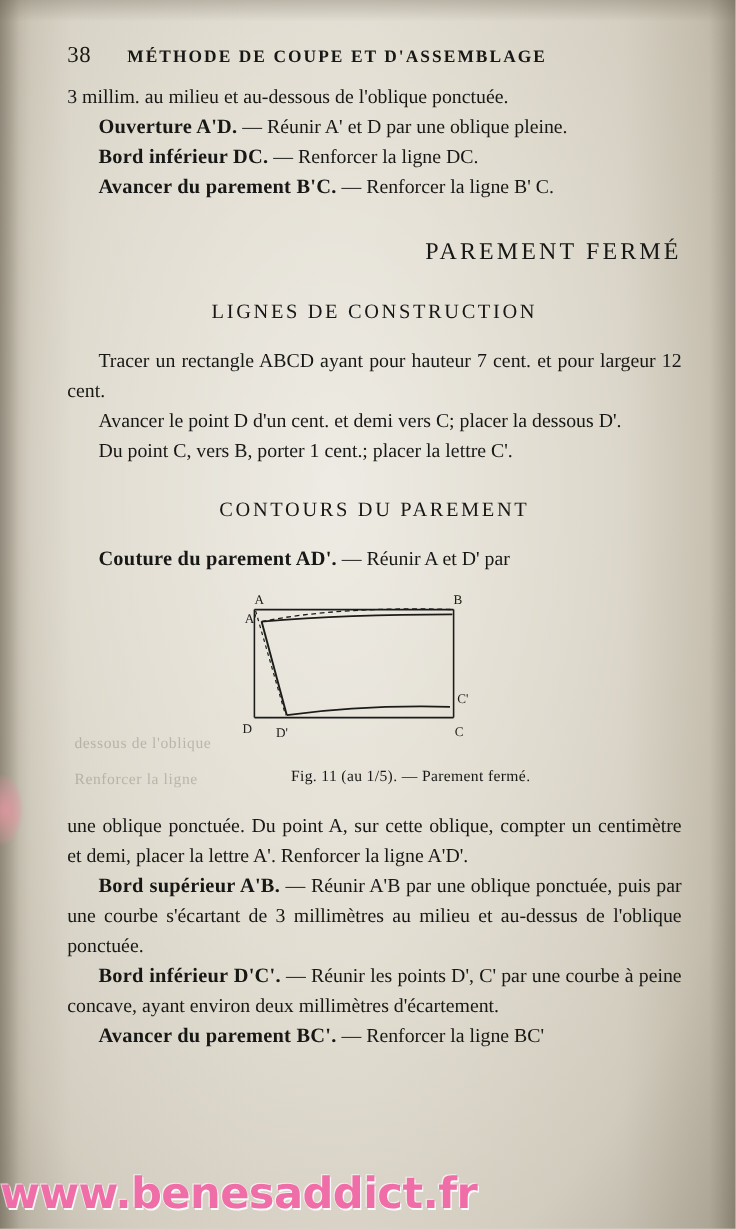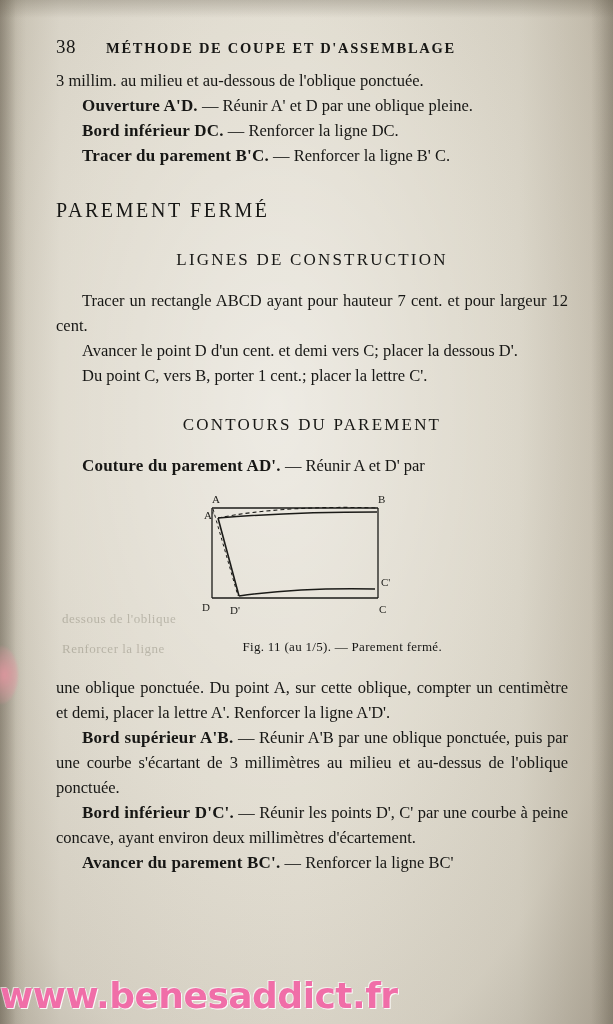--- a/index.html
+++ b/index.html
@@ -88,21 +88,21 @@
   .indent {
     text-indent: 26px;
   }
   .lead {
     font-weight: 700;
     font-size: 17px;
     letter-spacing: 0.2px;
   }
 
   h2.section {
-    text-align: left;
+    text-align: right;
     font-weight: 400;
     font-size: 20px;
     letter-spacing: 2.6px;
     margin: 30px 0 0 0;
   }
   h3.subsection {
     text-align: center;
     font-weight: 400;
     font-size: 17px;
     letter-spacing: 2.2px;
@@ -175,21 +175,21 @@
   </div>
 
   <div class="body-text">
 
     <p><span>3 millim. au milieu et au-dessous de l'oblique ponctuée.</span></p>
 
     <p class="indent"><span class="lead">Ouverture A'D.</span><span> — Réunir A' et D par une oblique pleine.</span></p>
 
     <p class="indent"><span class="lead">Bord inférieur DC.</span><span> — Renforcer la ligne DC.</span></p>
 
-    <p class="indent"><span class="lead">Tracer du parement B'C.</span><span> — Renforcer la ligne B' C.</span></p>
+    <p class="indent"><span class="lead">Avancer du parement B'C.</span><span> — Renforcer la ligne B' C.</span></p>
 
     <h2 class="section">PAREMENT FERMÉ</h2>
 
     <h3 class="subsection">LIGNES DE CONSTRUCTION</h3>
 
     <div class="para-block">
       <p class="indent">Tracer un rectangle ABCD ayant pour hauteur 7 cent. et pour largeur 12 cent.</p>
       <p class="indent">Avancer le point D d'un cent. et demi vers C; placer la dessous D'.</p>
       <p class="indent">Du point C, vers B, porter 1 cent.; placer la lettre C'.</p>
     </div>

